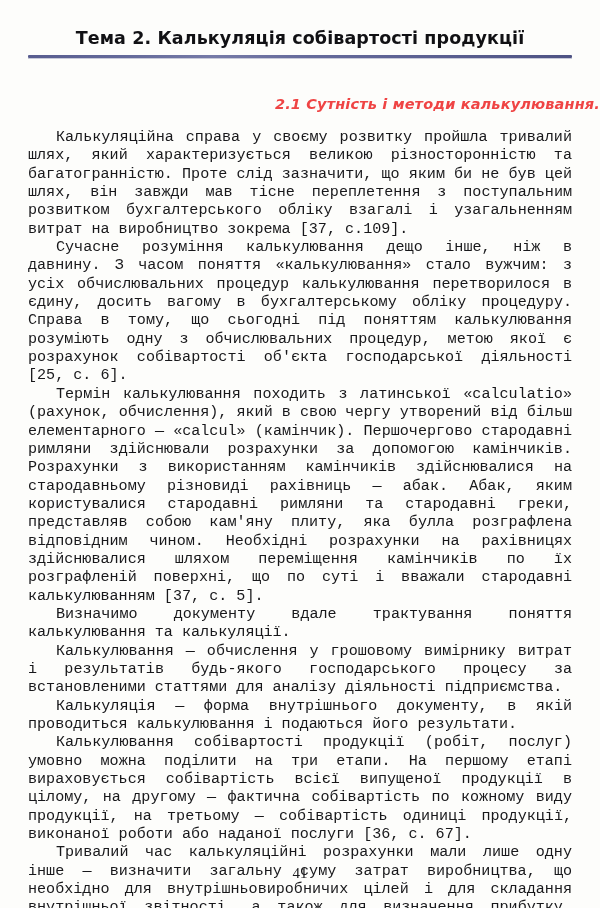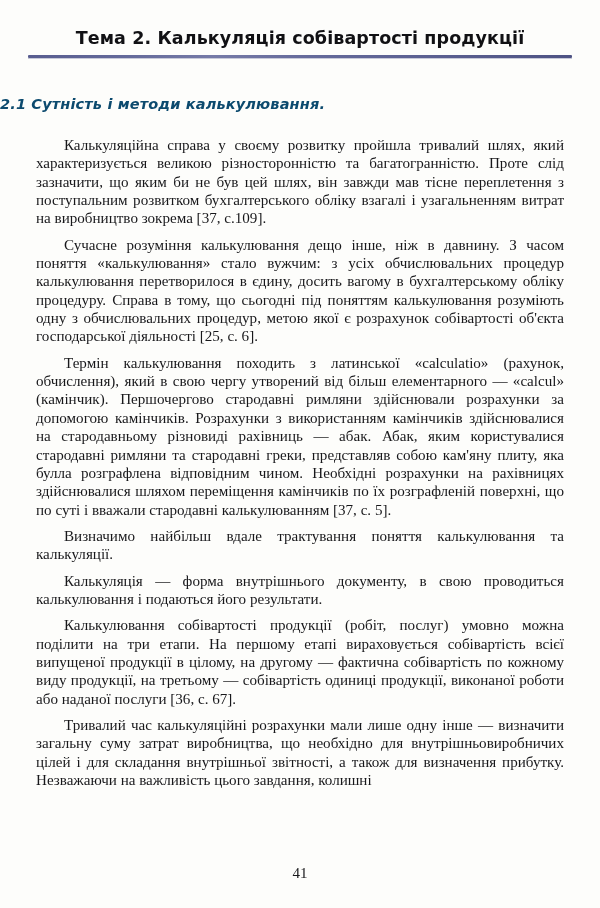--- a/index.html
+++ b/index.html
@@ -61,46 +61,47 @@
     height: 1px;
     background: rgba(80,86,140,0.30);
   }
 
   
   .section-subtitle {
     position: absolute;
     left: 0;
     top: 96px;
     width: 600px;
-    text-align: left;
+    text-align: right;
     font-family: "DejaVu Sans", "Liberation Sans", sans-serif;
     font-style: italic;
     font-weight: bold;
     font-size: 14.5px;
     letter-spacing: 0.15px;
-    color: #0c4a6e;
+    color: #ef4444;
   }
 
   
   .body-text {
     position: absolute;
     left: 28px;
     top: 128px;
     width: 544px;
     text-align: justify;
     text-justify: inter-word;
     font-size: 15.1px;
     line-height: 18.35px;
     color: #18181b;
     hyphens: manual;
   }
   .body-text p {
-    margin: 8px;
+    margin: 0;
     text-indent: 28px;
     text-align: justify;
+    font-family: Liberation Mono, monospace;
   }
 
   
   .page-number {
     position: absolute;
     left: 0;
     bottom: 26px;
     width: 600px;
     text-align: center;
     font-size: 15px;
@@ -118,21 +119,22 @@
     <div class="header-rule"></div>
     <div class="header-rule-shadow"></div>
   </div>
 
   <div class="section-subtitle">2.1 Сутність і методи калькулювання.</div>
 
   <div class="body-text">
       <p>Калькуляційна справа у своєму розвитку пройшла тривалий шлях, який характеризується великою різносторонністю та багатогранністю. Проте слід зазначити, що яким би не був цей шлях, він завжди мав тісне переплетення з поступальним розвитком бухгалтерського обліку взагалі і узагальненням витрат на виробництво зокрема [37, с.109].</p>
       <p>Сучасне розуміння калькулювання дещо інше, ніж в давнину. З часом поняття «калькулювання» стало вужчим: з усіх обчислювальних процедур калькулювання перетворилося в єдину, досить вагому в бухгалтерському обліку процедуру. Справа в тому, що сьогодні під поняттям калькулювання розуміють одну з обчислювальних процедур, метою якої є розрахунок собівартості об'єкта господарської діяльності [25, с. 6].</p>
       <p>Термін калькулювання походить з латинської «calculatio» (рахунок, обчислення), який в свою чергу утворений від більш елементарного — «calcul» (камінчик). Першочергово стародавні римляни здійснювали розрахунки за допомогою камінчиків. Розрахунки з використанням камінчиків здійснювалися на стародавньому різновиді рахівниць — абак. Абак, яким користувалися стародавні римляни та стародавні греки, представляв собою кам'яну плиту, яка булла розграфлена відповідним чином. Необхідні розрахунки на рахівницях здійснювалися шляхом переміщення камінчиків по їх розграфленій поверхні, що по суті і вважали стародавні калькулюванням [37, с. 5].</p>
-      <p>Визначимо найбільш вдале трактування поняття калькулювання та калькуляції.</p>
-      <p>Калькуляція — форма внутрішнього документу, в свою проводиться калькулювання і подаються його результати.</p>
+      <p>Визначимо документу вдале трактування поняття калькулювання та калькуляції.</p>
+      <p>Калькулювання — обчислення у грошовому вимірнику витрат і результатів будь-якого господарського процесу за встановленими статтями для аналізу діяльності підприємства.</p>
+      <p>Калькуляція — форма внутрішнього документу, в якій проводиться калькулювання і подаються його результати.</p>
       <p>Калькулювання собівартості продукції (робіт, послуг) умовно можна поділити на три етапи. На першому етапі вираховується собівартість всієї випущеної продукції в цілому, на другому — фактична собівартість по кожному виду продукції, на третьому — собівартість одиниці продукції, виконаної роботи або наданої послуги [36, с. 67].</p>
       <p>Тривалий час калькуляційні розрахунки мали лише одну інше — визначити загальну суму затрат виробництва, що необхідно для внутрішньовиробничих цілей і для складання внутрішньої звітності, а також для визначення прибутку. Незважаючи на важливість цього завдання, колишні</p>
     </div>
 
   <div class="page-number">41</div>
 
 </div>
 
 </body></html>

